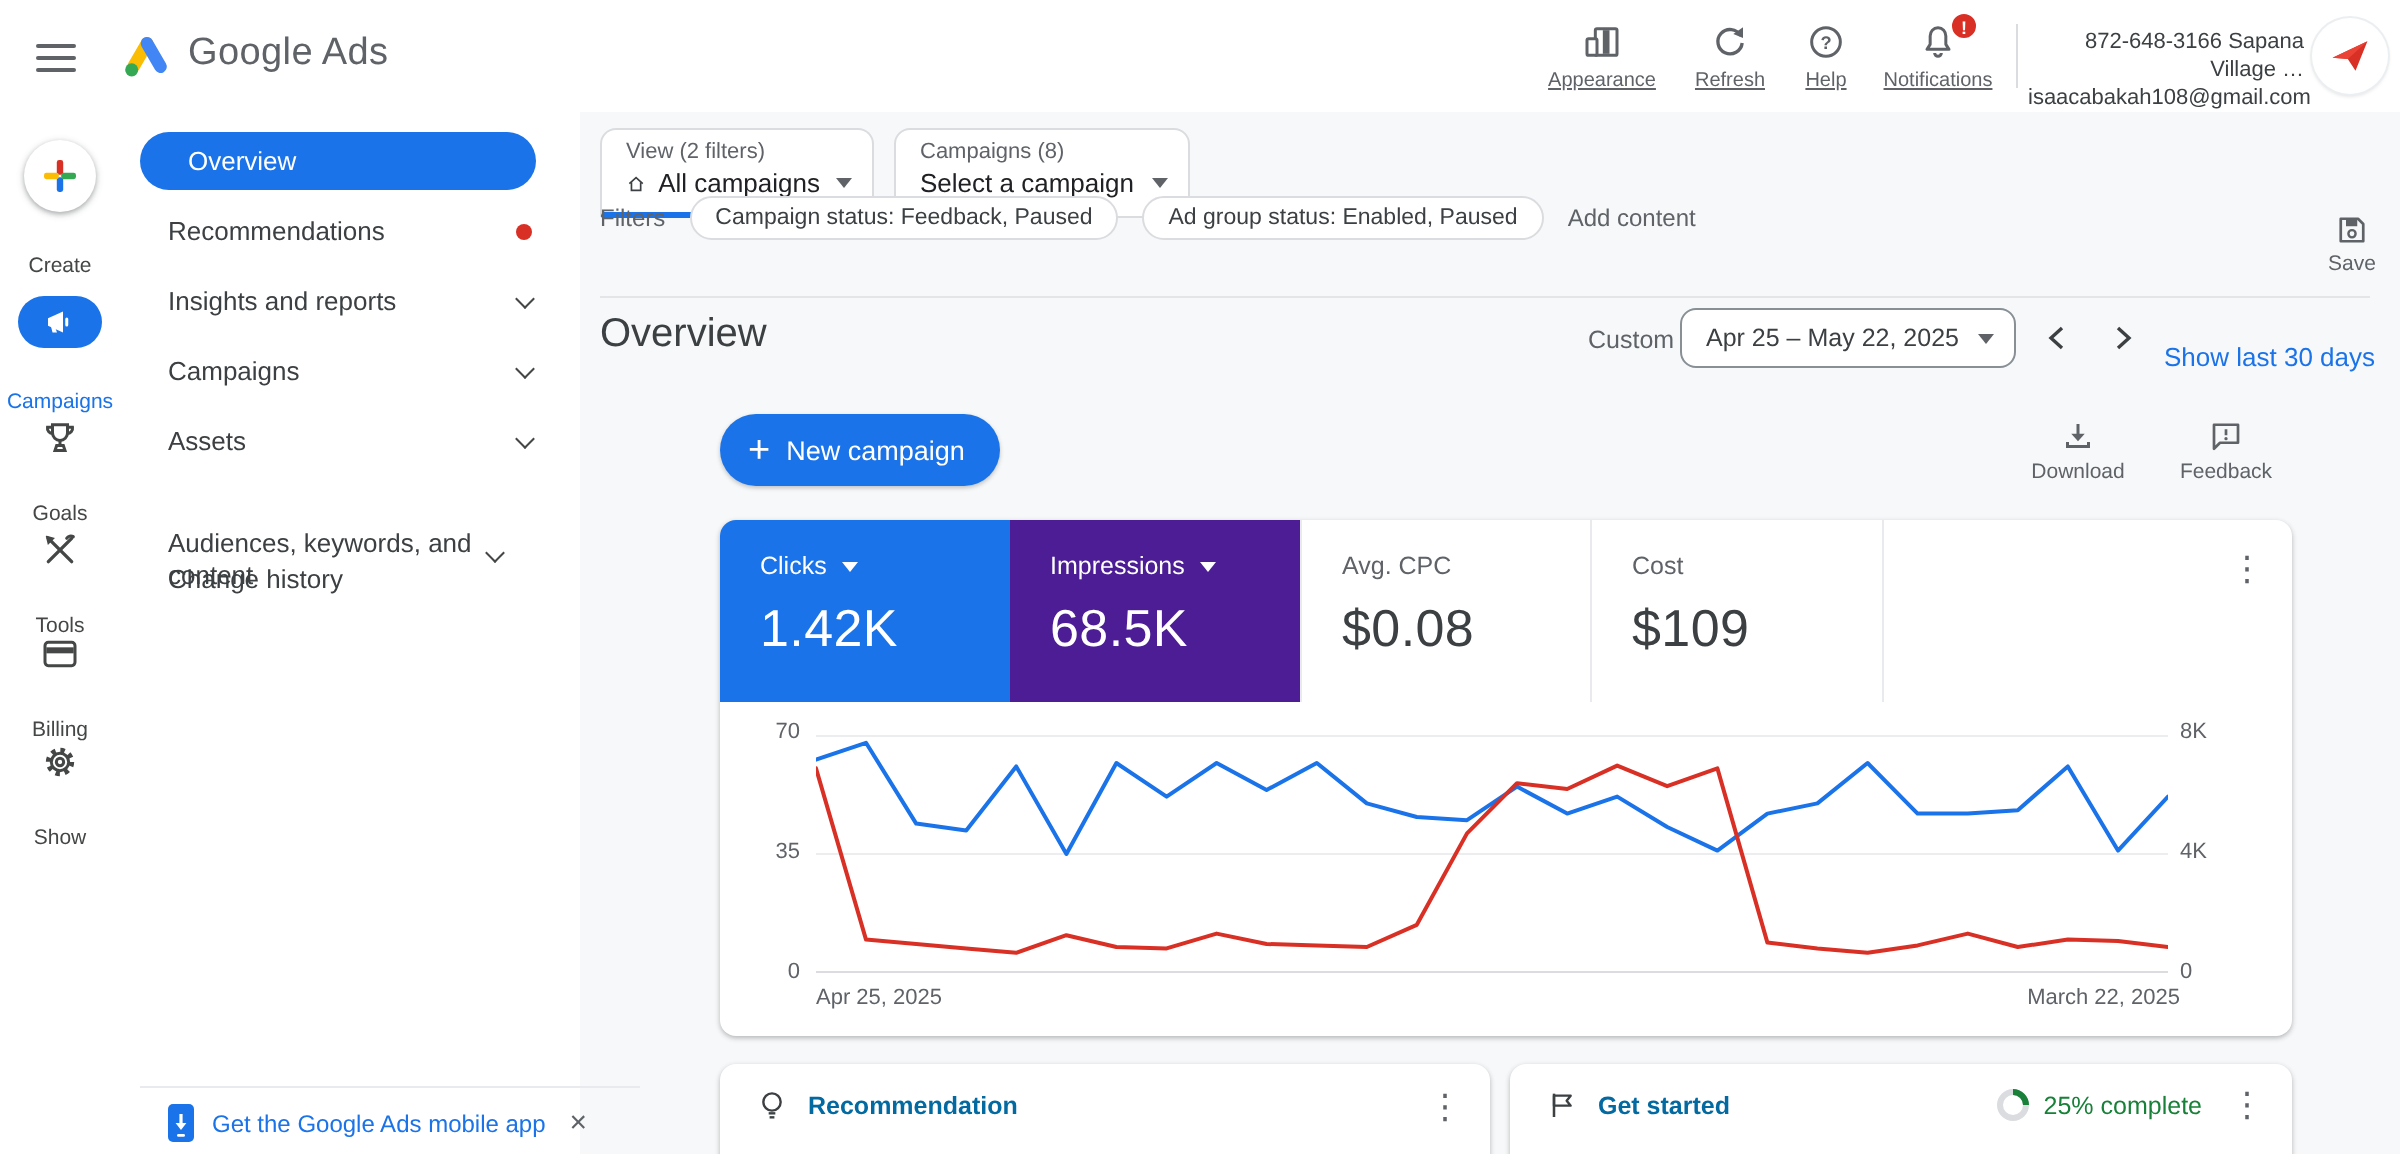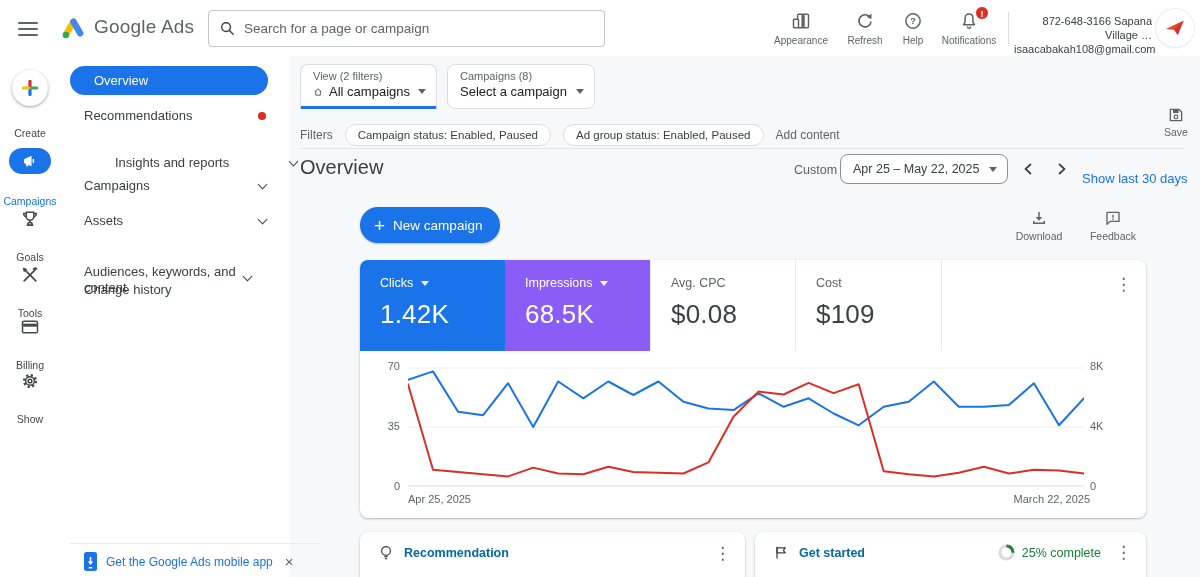--- a/index.html
+++ b/index.html
@@ -10,21 +10,21 @@
   .topbar { position:absolute; left:0; top:0; width:1200px; height:56px; background:#fff; z-index:5; }
   .hamburger { position:absolute; left:18px; top:18px; width:24px; height:20px; cursor:pointer; }
   .hamburger span { display:block; width:20px; height:2px; background:#5f6368; margin:4px 0; border-radius:1px; }
   .logo-mark { position:absolute; left:60px; top:14px; }
   .product-name { position:absolute; left:94px; top:16px; font-size:19px; color:#5f6368; letter-spacing:.2px; }
   .searchbox { position:absolute; left:208px; top:10px; width:397px; height:37px; border:1px solid #c4c7c5; border-radius:4px; background:#fff; display:flex; align-items:center; padding:0 10px; }
   .searchbox input { border:none; outline:none; flex:1; font-size:13.5px; color:#3c4043; margin-left:8px; font-family:inherit; background:transparent; }
   .searchbox input::placeholder { color:#5f6368; }
   .top-action { position:absolute; top:10px; text-align:center; color:#3c4043; cursor:pointer; }
   .top-action .ta-icon { height:22px; display:flex; justify-content:center; align-items:center; }
-  .top-action .ta-label { font-size:10px; color:#5f6368; margin-top:3px; white-space:nowrap; }
+  .top-action .ta-label { font-size:10px; color:#5f6368; margin-top:3px; white-space:nowrap;text-decoration:underline; }
   .notif-badge { position:absolute; right:8px; top:-4px; width:14px; height:14px; background:#d93025; border-radius:50%; color:#fff; font-size:9px; font-weight:bold; line-height:14px; text-align:center; border:1.5px solid #fff; }
   .top-divider { position:absolute; left:1008px; top:12px; width:1px; height:32px; background:#dadce0; }
   .account-block { position:absolute; left:1014px; top:14px; width:138px; text-align:right; font-size:11px; line-height:14px; color:#3c4043; cursor:pointer; }
   .avatar { position:absolute; left:1156px; top:9px; width:38px; height:38px; border-radius:50%; background:#fff; box-shadow:0 0 0 1px #eceff1, 0 1px 2px rgba(0,0,0,.15); display:flex; align-items:center; justify-content:center; cursor:pointer; }
 
   
   .rail { position:absolute; left:0; top:56px; width:60px; height:521px; background:#fff; z-index:4; }
   .rail-item { position:absolute; left:0; width:60px; text-align:center; cursor:pointer; }
   .rail-label { font-size:10.5px; color:#444746; margin-top:21px; }
   .rail-label.active { color:#1a73e8; font-weight:500; }
@@ -49,21 +49,21 @@
 
   .dd { position:absolute; top:8px; height:45px; background:#fff; border:1px solid #dadce0; border-radius:8px; cursor:pointer; }
   .dd .dd-top { font-size:11px; color:#5f6368; padding:5px 12px 0; }
   .dd .dd-row { display:flex; align-items:center; padding:2px 10px 0 12px; }
   .dd .dd-val { font-size:13px; font-weight:500; color:#202124; flex:1; white-space:nowrap; }
   .dd.view { left:10px; width:137px; border-bottom:3px solid #1a73e8; border-radius:8px 8px 2px 2px; }
   .dd.camp { left:157px; width:148px; }
   .caret { width:0; height:0; border-left:4px solid transparent; border-right:4px solid transparent; border-top:5px solid #5f6368; margin-left:8px; flex:none; }
   .caret.white { border-top-color:#fff; }
 
-  .filters-row { position:absolute; left:10px; top:68px; display:flex; align-items:center; gap:12px; }
+  .filters-row { position:absolute; left:10px; top:42px; display:flex; align-items:center; gap:12px; }
   .filters-label { font-size:12px; color:#5f6368; }
   .chip { height:22px; border:1px solid #dadce0; border-radius:11px; background:#fff; padding:0 12px; font-size:11.5px; font-weight:500; color:#3c4043; display:flex; align-items:center; white-space:nowrap; cursor:pointer; }
   .add-filter { font-size:12px; color:#5f6368; cursor:pointer; }
   .save-block { position:absolute; left:868px; top:50px; width:36px; text-align:center; cursor:pointer; }
   .save-block .ta-label { font-size:10.5px; color:#5f6368; margin-top:2px; }
 
   .content-divider { position:absolute; left:10px; top:92px; width:885px; height:1px; background:#e3e5e8; }
   .page-title { position:absolute; left:10px; top:100px; font-size:20px; font-weight:400; color:#3c4043; }
   .date-mode { position:absolute; left:504px; top:107px; font-size:12.5px; color:#5f6368; }
   .date-box { position:absolute; left:550px; top:98px; width:168px; height:30px; border:1px solid #889096; border-radius:8px; background:#fff; display:flex; align-items:center; padding:0 10px 0 12px; cursor:pointer; }
@@ -118,27 +118,20 @@
 
     <div class="logo-mark">
       <svg width="27" height="27" viewBox="0 0 24 24">
         <rect x="6.2" y="3.2" width="5.6" height="17.6" rx="2.8" fill="#fbbc04" transform="rotate(30 9 12)"></rect>
         <rect x="12.2" y="3.2" width="5.6" height="17.6" rx="2.8" fill="#4285f4" transform="rotate(-30 15 12)"></rect>
         <circle cx="5.2" cy="18.6" r="2.9" fill="#34a853"></circle>
       </svg>
     </div>
     <div class="product-name">Google Ads</div>
 
-    <div class="searchbox">
-      <svg width="17" height="17" viewBox="0 0 24 24">
-          <circle cx="10" cy="10" r="6.2" fill="none" stroke="#3c4043" stroke-width="2"></circle>
-          <line x1="14.8" y1="14.8" x2="20" y2="20" stroke="#3c4043" stroke-width="2" stroke-linecap="round"></line>
-        </svg>
-      <input type="text" placeholder="Search for a page or campaign" style="">
-    </div>
 
     <div class="top-action" style="left:773px;width:56px;">
       <div class="ta-icon">
         <svg width="20" height="20" viewBox="0 0 24 24">
             <rect x="8" y="4" width="13" height="16" rx="1" fill="none" stroke="#5f6368" stroke-width="1.8"></rect>
             <rect x="12.5" y="4.9" width="4" height="14.2" fill="#5f6368"></rect>
             <rect x="3" y="10" width="6" height="10" rx="1" fill="#fff" stroke="#5f6368" stroke-width="1.8"></rect>
           </svg>
       </div>
       <div class="ta-label">Appearance</div>
@@ -263,21 +256,21 @@
   </div>
 
   <div class="subnav">
     <div class="subnav-pill">Overview</div>
 
     <div class="subnav-item" style="top:52px;">
       <span class="lbl">Recommendations</span>
       <span class="red-dot"></span>
     </div>
 
-    <div class="subnav-item" style="top:99px;margin-left:31px;">
+    <div class="subnav-item" style="top:87px;">
       <span class="lbl">Insights and reports</span>
       <span class="chev"></span>
     </div>
 
     <div class="subnav-item" style="top:122px;">
       <span class="lbl">Campaigns</span>
       <span class="chev"></span>
     </div>
 
     <div class="subnav-item" style="top:157px;">
@@ -324,21 +317,21 @@
     <div class="dd camp">
       <div class="dd-top">Campaigns (8)</div>
       <div class="dd-row">
         <span class="dd-val">Select a campaign</span>
         <span class="caret"></span>
       </div>
     </div>
 
     <div class="filters-row">
       <span class="filters-label">Filters</span>
-      <span class="chip">Campaign status: Enabled, Paused</span>
+      <span class="chip">Campaign status: Feedback, Paused</span>
       <span class="chip">Ad group status: Enabled, Paused</span>
       <span class="add-filter">Add content</span>
     </div>
 
     <div class="save-block">
       <svg width="18" height="18" viewBox="0 0 24 24" style="margin:0 auto;">
           <path d="M4.5 4.5 H16 L19.5 8 V19.5 H4.5 Z" fill="none" stroke="#5f6368" stroke-width="1.8" stroke-linejoin="round"></path>
           <rect x="8" y="4.5" width="7.5" height="5" fill="#5f6368"></rect>
           <circle cx="12" cy="14.5" r="2.4" fill="none" stroke="#5f6368" stroke-width="1.6"></circle>
         </svg>
@@ -390,21 +383,21 @@
 
     <div class="chart-card">
       <div class="score-row">
         <div class="scorecard colored" style="background: rgb(26, 115, 232);">
           <div class="sc-label-row">
               <span>Clicks</span>
               <span class="caret white"></span>
             </div>
           <div class="sc-value">1.42K</div>
         </div>
-        <div class="scorecard colored" style="background: #8b5cf6;">
+        <div class="scorecard colored" style="background: #4c1d95;">
           <div class="sc-label-row">
               <span>Impressions</span>
               <span class="caret white"></span>
             </div>
           <div class="sc-value">68.5K</div>
         </div>
         <div class="scorecard plain" style="border-left:1px solid #e8eaed;">
           <div class="sc-label-row">
               <span>Avg. CPC</span>
             </div>

